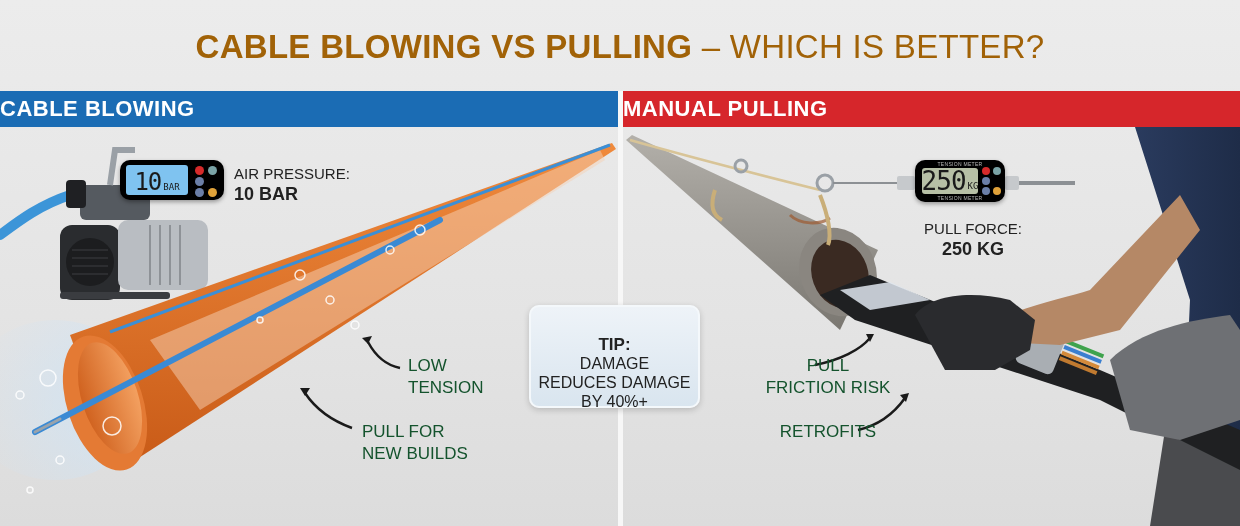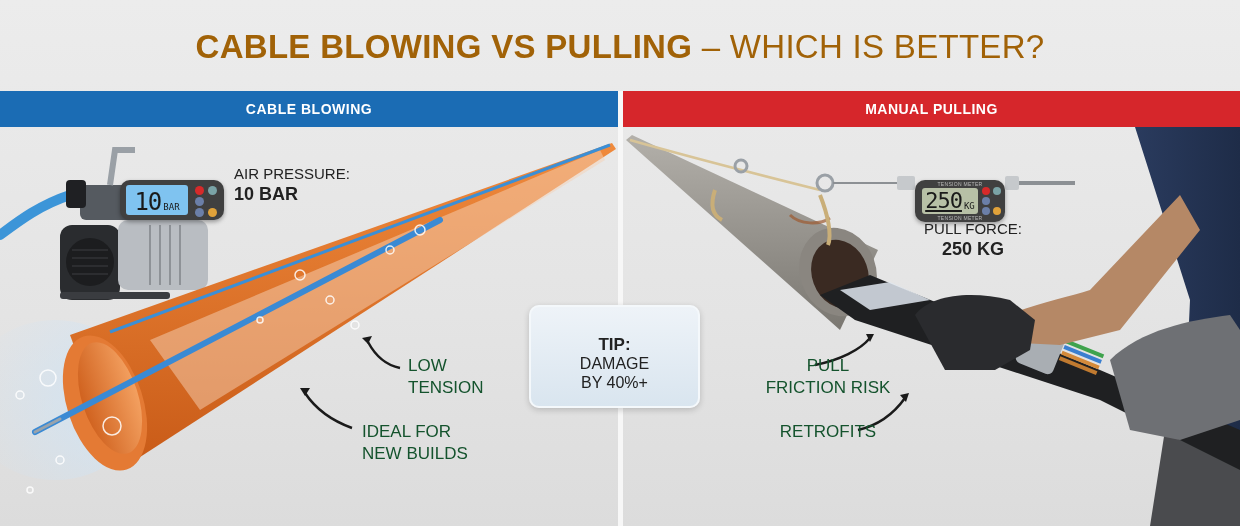--- a/index.html
+++ b/index.html
@@ -11,22 +11,22 @@
     color: #1e1e1e;
   }
   .title {
     position: absolute; left: 0; top: 28px; width: 1240px; text-align: center;
     font-size: 33px; letter-spacing: 0.3px; color: #a16207;
   }
   .title .bold { font-weight: 700; }
   .title .light { font-weight: 400; }
   .band {
     position: absolute; top: 91px; height: 36px;
-    display: flex; align-items: center; justify-content: center;
-    color: #fff; font-weight: 700; font-size: 14px; letter-spacing: 0.5px;
+    display: flex; align-items: center; justify-content: flex-start;
+    color: #fff; font-weight: 700; font-size: 22px; letter-spacing: 0.5px;
   }
   .band.left { left: 0; width: 618px; background: #1b6cb4; }
   .band.right { left: 623px; width: 617px; background: #d6262b; }
   .divider {
     position: absolute; left: 618px; top: 91px; width: 5px; height: 435px; background: #f7f7f7;
   }
   .panel { position: absolute; top: 127px; height: 399px; overflow: hidden; }
   .panel.left { left: 0; width: 618px; }
   .panel.right { left: 623px; width: 617px; }
 
@@ -39,23 +39,22 @@
     position: absolute; left: 529px; top: 305px; width: 171px; height: 103px;
     border-radius: 10px; border: 2px solid #f4f8fb;
     background: linear-gradient(180deg, #eef3f8 0%, #d9e5ef 100%);
     box-shadow: 0 2px 6px rgba(0,0,0,0.18);
     text-align: center; font-size: 16px; line-height: 19px; color: #222;
     padding-top: 28px;
   }
   .tip .tip-head { font-weight: 700; display: block; font-size: 17px; }
 
   .meter {
-    position: absolute; background: #404040; border-radius: 10px;
+    position: absolute; background: #000000; border-radius: 10px;
     box-shadow: 0 2px 4px rgba(0,0,0,0.35);
-    margin-top: 20px;
   }
   .lcd {
     position: absolute; border-radius: 3px; display: flex; align-items: flex-end; justify-content: center;
     font-family: "DejaVu Sans Mono", monospace; color: #1a1a1a;
   }
   .lcd .num { font-size: 24px; line-height: 26px; letter-spacing: -1px; }
   .lcd .unit { font-size: 9px; margin-left: 2px; margin-bottom: 3px; }
   .btn { position: absolute; width: 9px; height: 9px; border-radius: 50%; }
   .tiny { position: absolute; font-size: 5px; color: #bbb; letter-spacing: 0.3px; width: 100%; text-align: center; }
 </style>
@@ -163,21 +162,21 @@
   <div class="label" style="left:234px; top:36px; font-size:15px;">
     <span>AIR PRESSURE:</span>
     <span class="strong">10 BAR</span>
   </div>
 
   <div class="callout" style="left:408px; top:228px;">
     <div>LOW</div>
     <div>TENSION</div>
   </div>
   <div class="callout" style="left:362px; top:294px;">
-    <div>IDEAL FOR</div>
+    <div>PULL FOR</div>
     <div>NEW BUILDS</div>
   </div>
 </div>
 
 <div class="panel right">
   <svg width="617" height="399" viewBox="623 127 617 399" style="position:absolute;left:0;top:0">
     <defs>
       <linearGradient id="steelPipe" x1="0" y1="0" x2="0" y2="1">
         <stop offset="0" stop-color="#b3b0aa"></stop>
           <stop offset="1" stop-color="#7a7771"></stop>
@@ -228,21 +227,21 @@
 
     <path d="M815,365 C840,360 860,350 870,338" stroke="#1a1a1a" stroke-width="2.5" fill="none"></path>
     <path d="M866,334 L874,334 L870,342 Z" fill="#1a1a1a"></path>
     <path d="M858,430 C880,425 895,412 905,398" stroke="#1a1a1a" stroke-width="2.5" fill="none"></path>
     <path d="M900,395 L909,393 L906,402 Z" fill="#1a1a1a"></path>
   </svg>
 
   <div class="meter" style="left:292px; top:33px; width:90px; height:42px;">
     <div class="tiny" style="top:1px;">TENSION METER</div>
     <div class="lcd" style="left:7px; top:8px; width:56px; height:26px; background:#b7c0a6;">
-      <span class="num" style="font-size:22px;text-decoration:underline;">250</span>
+      <span class="num" style="font-size:26px;">250</span>
       <span class="unit">KG</span>
     </div>
     <div class="tiny" style="bottom:1px;">TENSION METER</div>
     <div class="btn" style="left:67px; top:7px; width:8px; height:8px; background:#d62a2a;"></div>
     <div class="btn" style="left:78px; top:7px; width:8px; height:8px; background:#7aa3a6;"></div>
     <div class="btn" style="left:67px; top:17px; width:8px; height:8px; background:#6b7fa8;"></div>
     <div class="btn" style="left:67px; top:27px; width:8px; height:8px; background:#6b7fa8;"></div>
     <div class="btn" style="left:78px; top:27px; width:8px; height:8px; background:#e0a23a;"></div>
   </div>
 
@@ -256,14 +255,15 @@
     <div>FRICTION RISK</div>
   </div>
   <div class="callout center" style="left:140px; top:294px; width:130px;">
     <div>RETROFITS</div>
   </div>
 </div>
 
 <div class="tip">
   <span class="tip-head">TIP:</span>
   <div>DAMAGE</div>
+  <div>REDUCES DAMAGE</div>
   <div>BY 40%+</div>
 </div>
 
 </body></html>

